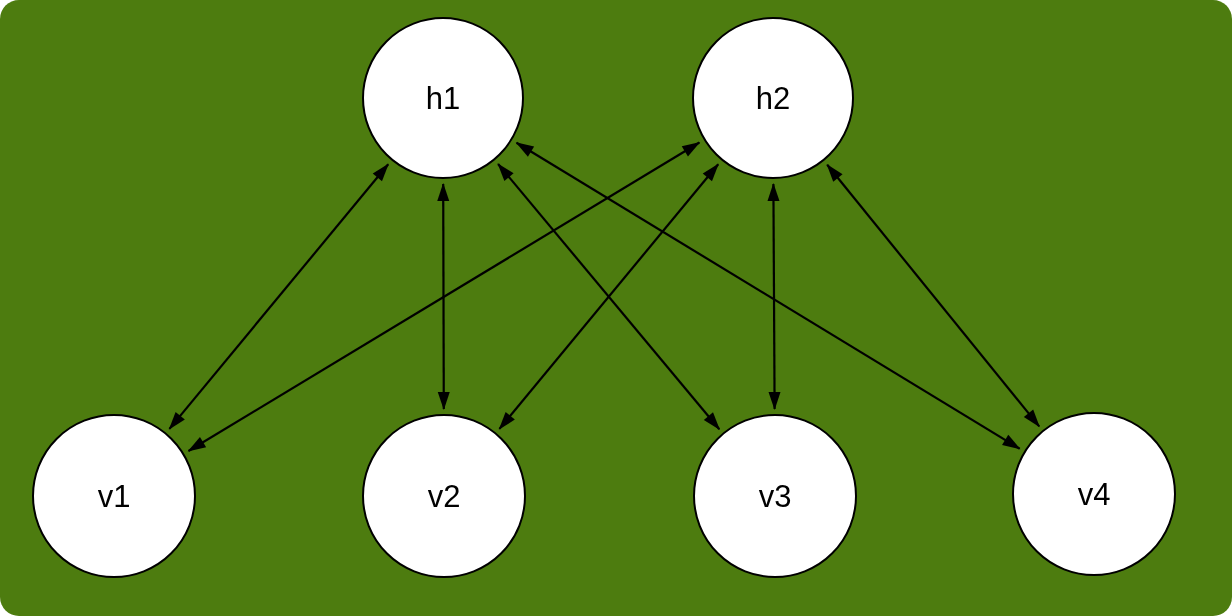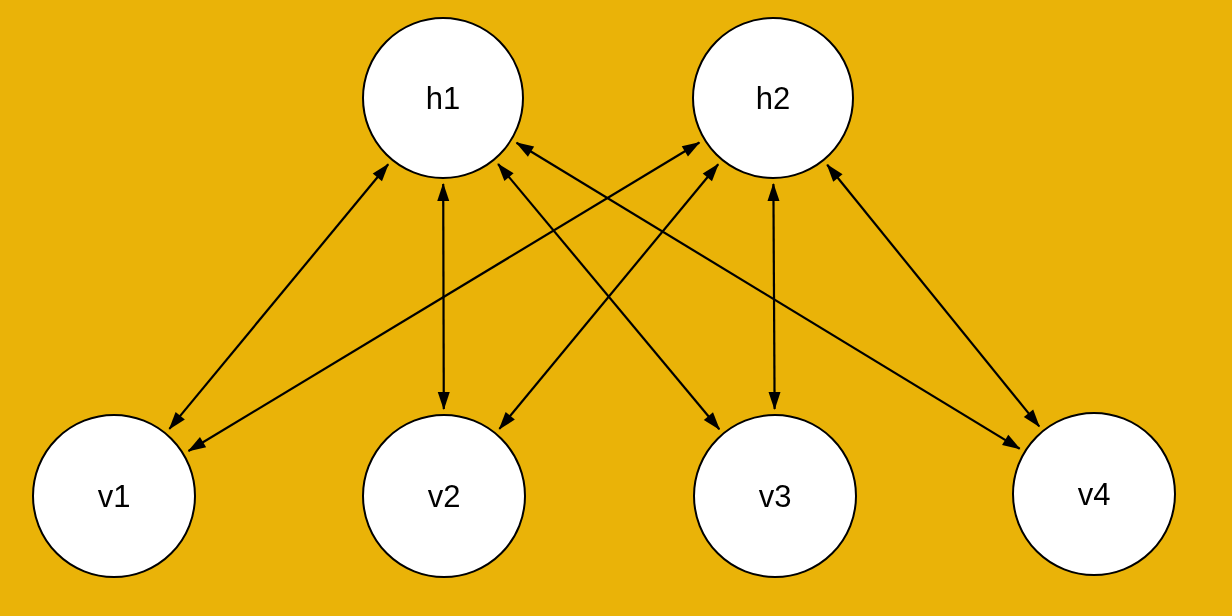--- a/index.html
+++ b/index.html
@@ -7,21 +7,22 @@
     padding: 0;
     width: 1232px;
     height: 616px;
     background: #ffffff;
     overflow: hidden;
   }
   .canvas-wrap {
     position: relative;
     width: 1232px;
     height: 616px;
-    background: #eab308;
+    background: #4d7c0f;
+    border-radius: 19px;
   }
   svg text.node-label {
     font-family: "Liberation Sans", sans-serif;
     font-size: 31px;
     fill: #000000;
     text-anchor: middle;
   }
   svg circle.node-circle {
     fill: #ffffff;
     stroke: #000000;

